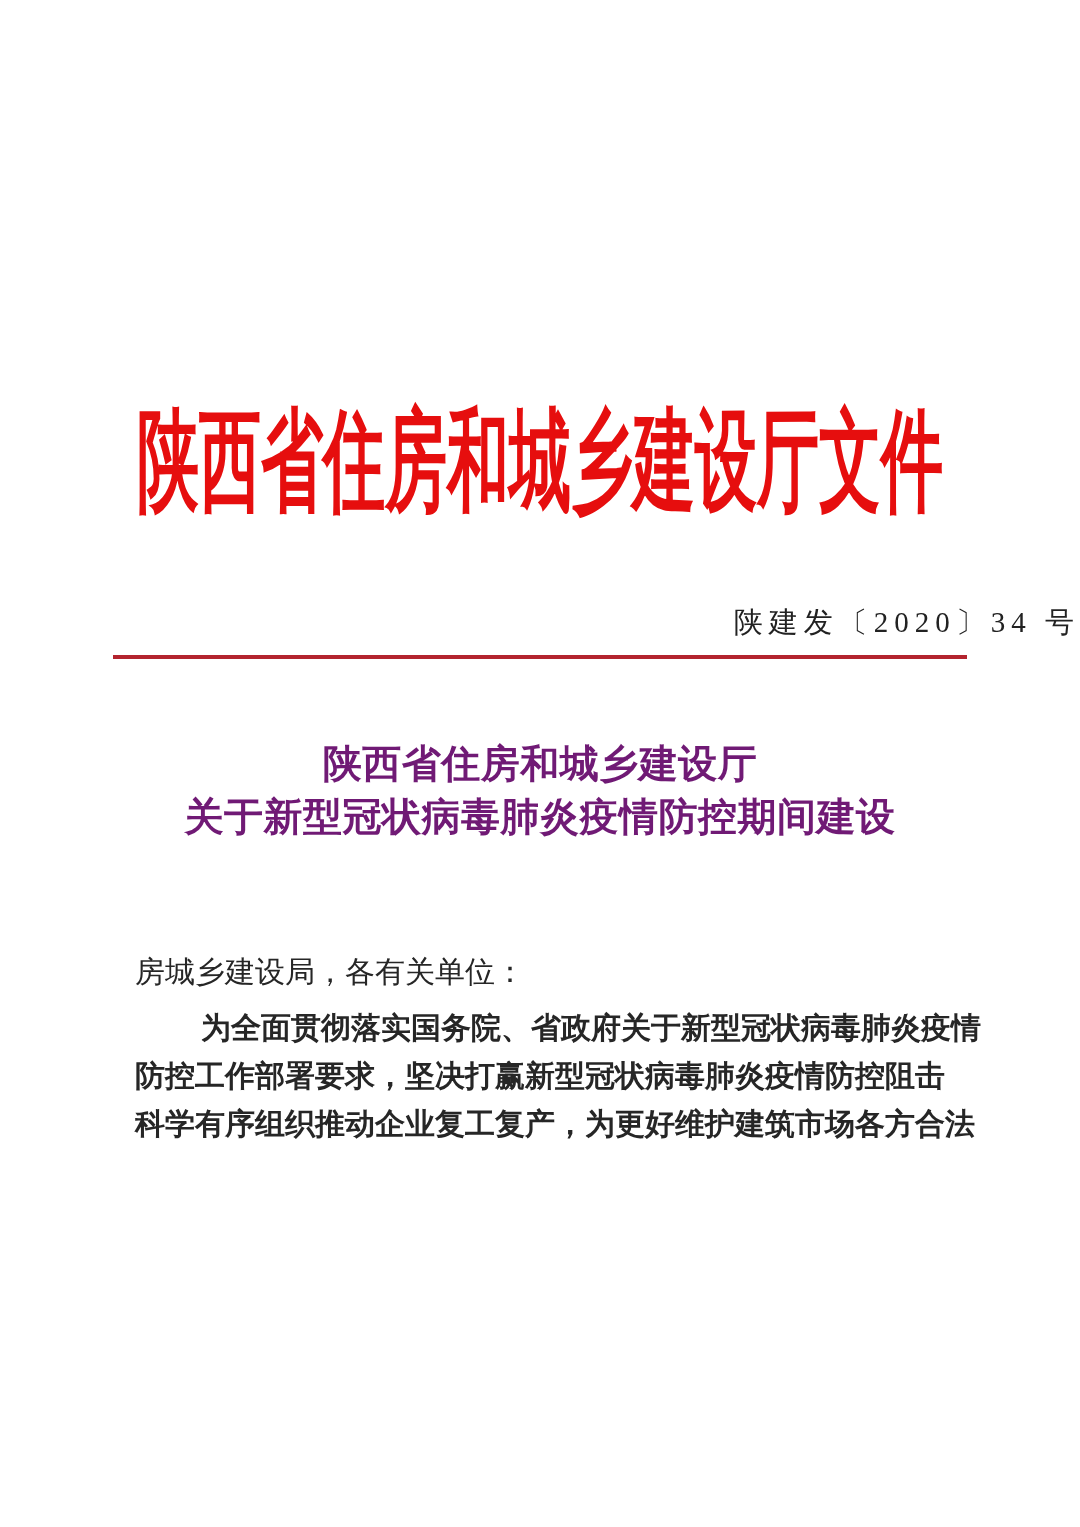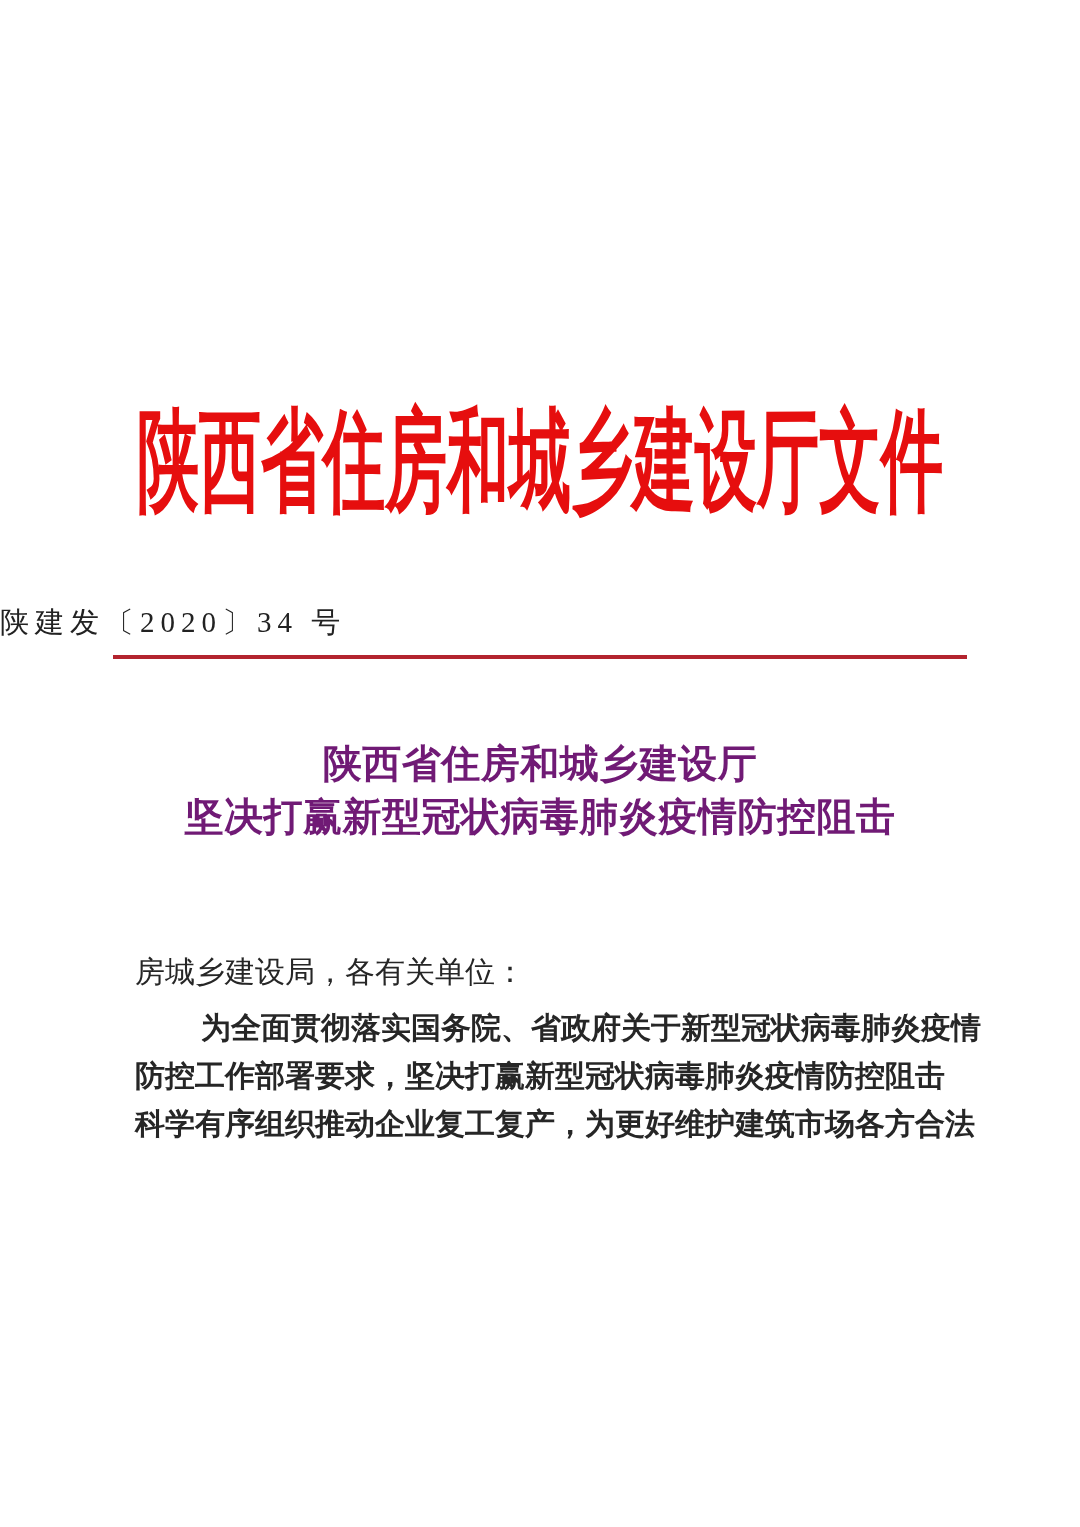--- a/index.html
+++ b/index.html
@@ -30,21 +30,21 @@
     white-space: nowrap;
     transform: scaleY(1.8);
     transform-origin: 50% 0;
   }
   
   .doc-number {
     position: absolute;
     top: 603px;
     left: 0;
     width: 1080px;
-    text-align: left;
+    text-align: right;
     font-size: 29px;
     line-height: 38px;
     letter-spacing: 6px;
     color: #222222;
     white-space: nowrap;
   }
   
   .red-rule {
     position: absolute;
     top: 655px;
@@ -88,21 +88,21 @@
 <div class="page">
 
   <div class="red-header">陕西省住房和城乡建设厅文件</div>
 
   <div class="doc-number">陕建发〔2020〕34 号</div>
 
   <div class="red-rule"></div>
 
   <div class="doc-title">
     <div class="title-line">陕西省住房和城乡建设厅</div>
-    <div class="title-line">坚决打赢新型冠状病毒肺炎疫情防控阻击</div>
+    <div class="title-line">关于新型冠状病毒肺炎疫情防控期间建设</div>
   </div>
 
   <div class="body-text">
     <div class="para">
       <div class="line">房城乡建设局，各有关单位：</div>
     </div>
     <div class="para">
       <div class="line indent">为全面贯彻落实国务院、省政府关于新型冠状病毒肺炎疫情</div>
       <div class="line">防控工作部署要求，坚决打赢新型冠状病毒肺炎疫情防控阻击</div>
       <div class="line">科学有序组织推动企业复工复产，为更好维护建筑市场各方合法</div>

